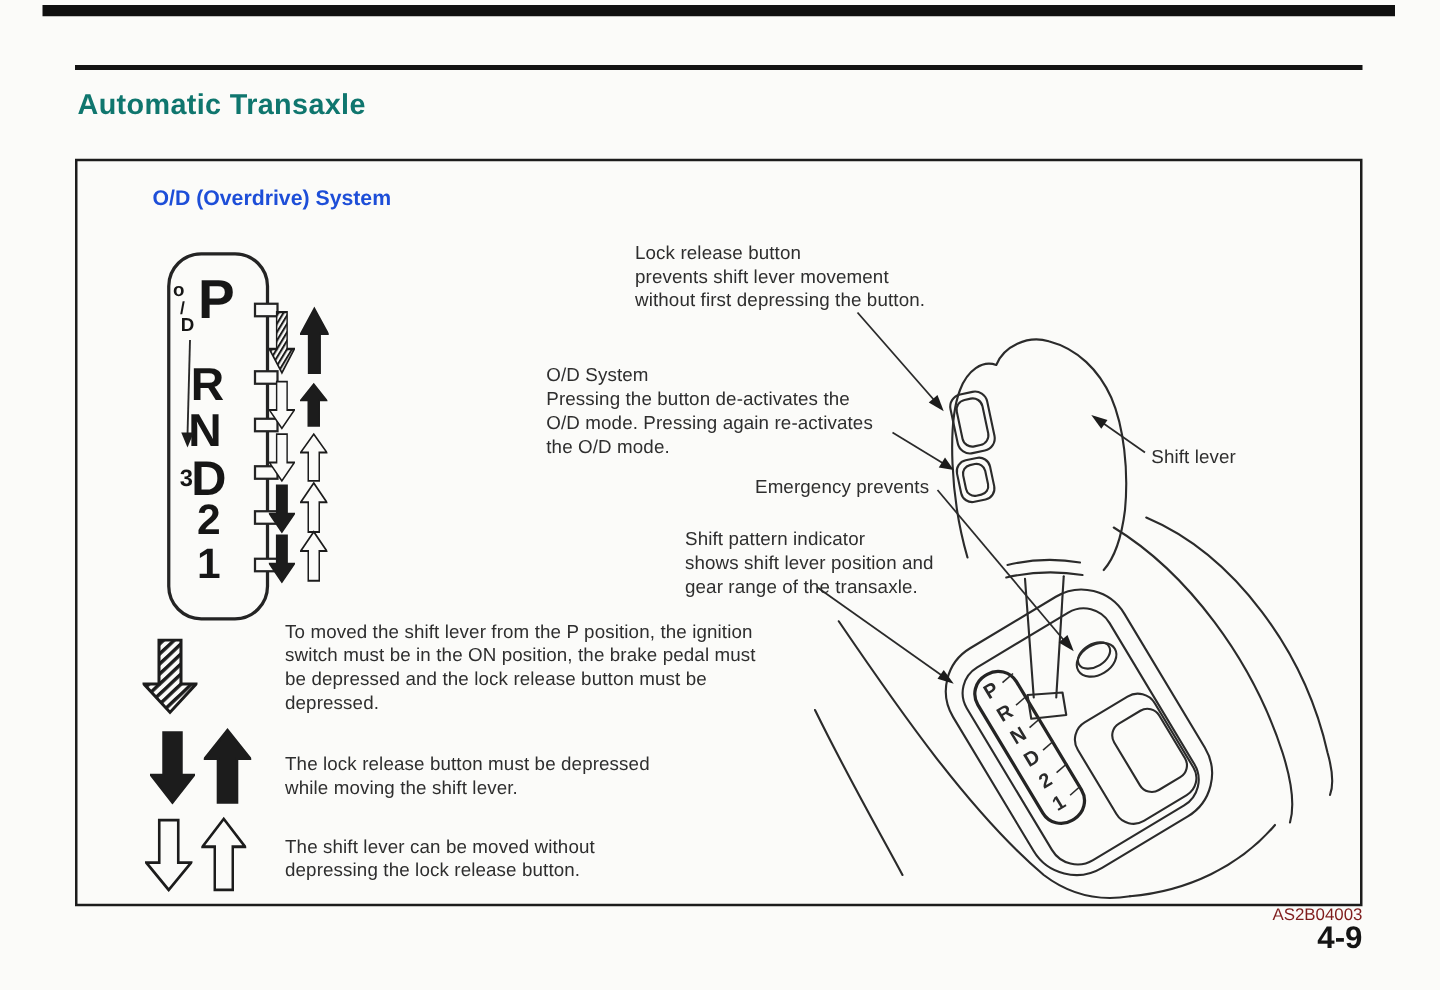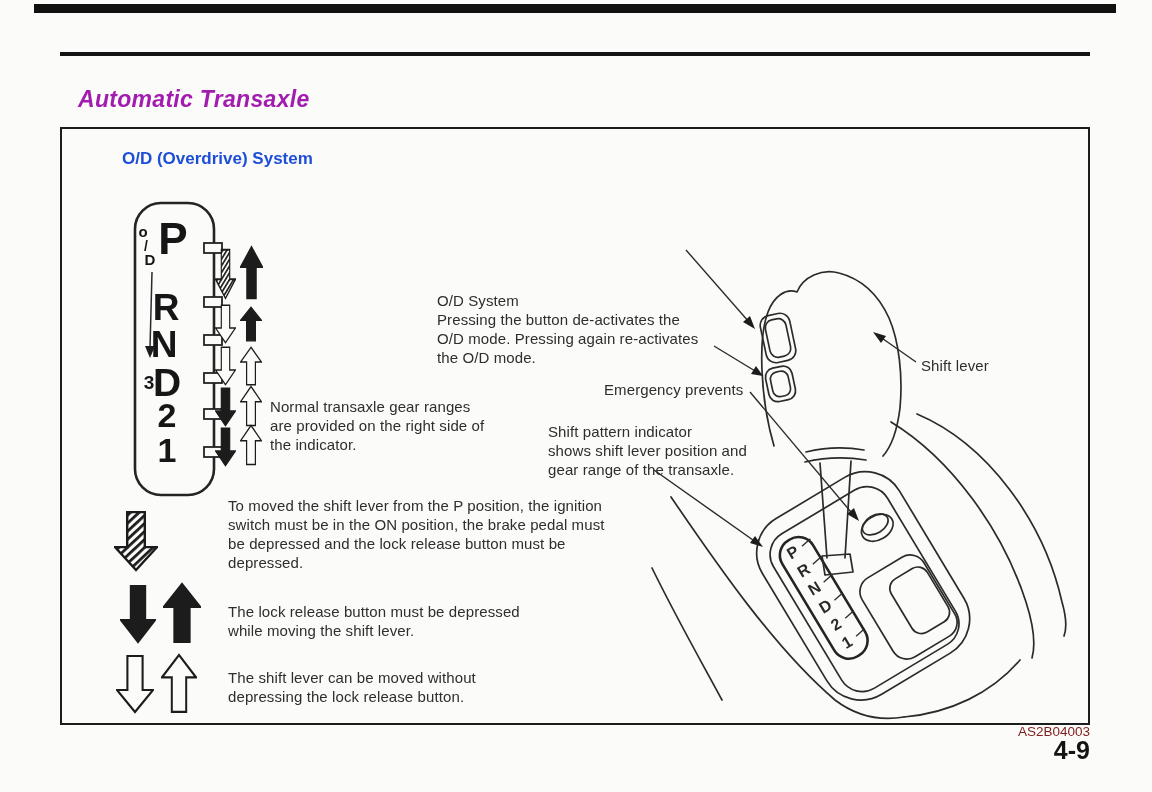--- a/index.html
+++ b/index.html
@@ -3,22 +3,22 @@
 <meta charset="utf-8">
 <style>
   html,body{margin:0;padding:0;background:#e8e8e6;}
   .page{position:relative;width:1152px;height:792px;background:#fbfbf9;overflow:hidden;
         font-family:"Liberation Sans",sans-serif;color:#2e2e2e;}
   .abs{position:absolute;}
   .note{position:absolute;font-size:15px;line-height:19px;white-space:pre-line;color:#2e2e2e;
         letter-spacing:.1px;}
   .arr{position:absolute;}
   .arr svg{display:block;}
-  h1.title{position:absolute;left:62px;top:70px;margin:16px;font-size:23px;font-weight:700;
-        color:#a21caf;letter-spacing:.3px;font-style:italic;}
+  h1.title{position:absolute;left:62px;top:70px;margin:0;font-size:23px;font-weight:700;
+        color:#0f766e;letter-spacing:.3px;}
   .top-bar{position:absolute;left:34px;top:4px;width:1082px;height:9px;background:#101010;}
   .rule{position:absolute;left:60px;top:52px;width:1030px;height:4px;background:#141414;}
   .frame{position:absolute;left:60px;top:127px;width:1026px;height:594px;border:2px solid #1c1c1c;}
   .frame-heading{position:absolute;left:82px;top:149px;font-size:17px;font-weight:700;color:#1d4ed8;margin-left:40px;}
   .fig-code{position:absolute;left:960px;top:724px;width:130px;text-align:right;font-size:13.5px;color:#7f1d1d;}
   .page-num{position:absolute;left:1000px;top:736px;width:90px;text-align:right;font-size:25px;
         font-weight:700;color:#141414;}
   svg text{font-family:"Liberation Sans",sans-serif;}
   .ln{fill:none;stroke:#2b2b2b;stroke-width:1.7;stroke-linecap:round;stroke-linejoin:round;}
   .lnb{fill:none;stroke:#242424;stroke-width:2.6;stroke-linejoin:round;}
@@ -112,24 +112,24 @@
       <svg viewBox="0 0 40 60" preserveAspectRatio="none" width="100%" height="100%">
         <polygon points="20,58 1,36 12,36 12,2 28,2 28,36 39,36" fill="#1c1c1c" stroke="#1c1c1c" stroke-width="2.2" stroke-linejoin="miter"></polygon>
       </svg>
     </span>
   <span class="arr" style="left:240px;top:424px;width:22px;height:42px">
       <svg viewBox="0 0 40 60" preserveAspectRatio="none" width="100%" height="100%">
         <polygon points="20,2 39,24 28,24 28,58 12,58 12,24 1,24" fill="#fbfbf9" stroke="#1c1c1c" stroke-width="2.2" stroke-linejoin="miter"></polygon>
       </svg>
     </span>
 
-  <div class="note" style="left:270px;top:397px;width:250px">Normal transaxle gear ranges
-are provided on the right side of
-the indicator.</div>
-
+
+  <div class="note" style="left:508px;top:193px;width:270px">Lock release button
+prevents shift lever movement
+without first depressing the button.</div>
   <div class="note" style="left:437px;top:291px;width:290px">O/D System
 Pressing the button de-activates the
 O/D mode. Pressing again re-activates
 the O/D mode.</div>
   <div class="note" style="left:604px;top:380px;width:160px">Emergency prevents</div>
   <div class="note" style="left:548px;top:422px;width:230px">Shift pattern indicator
 shows shift lever position and
 gear range of the transaxle.</div>
   <div class="note" style="left:921px;top:356px;width:90px">Shift lever</div>
 

